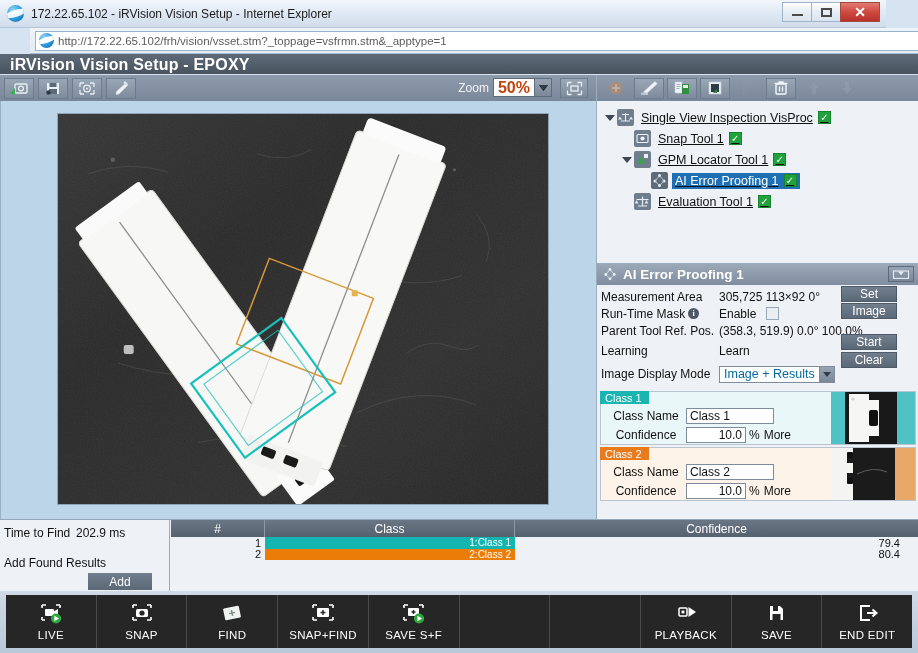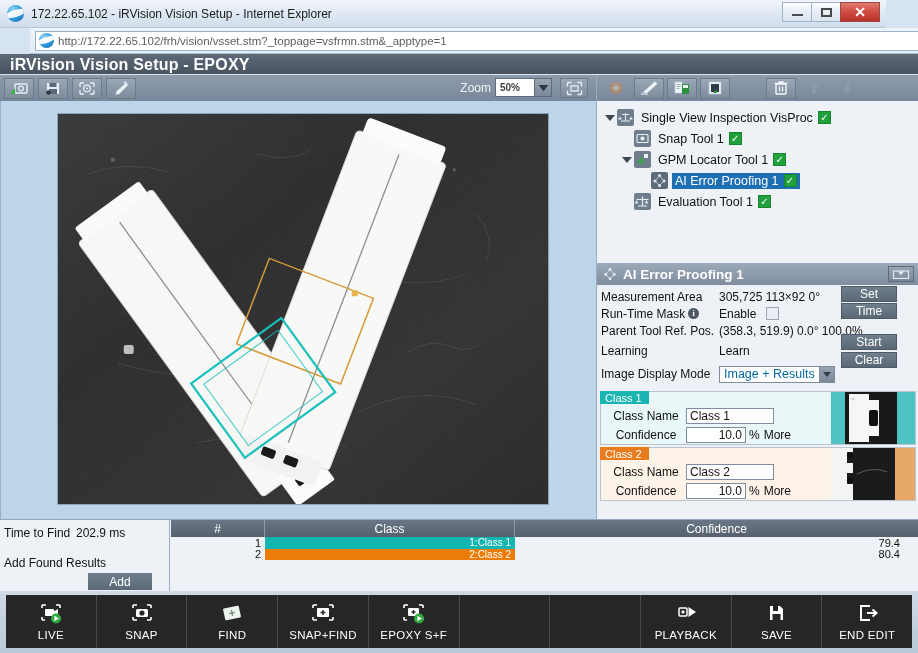--- a/index.html
+++ b/index.html
@@ -97,21 +97,21 @@
   }
   .tbtn svg{ display:block; }
   .zoomwrap{
     position:absolute;right:44px;top:3px;display:flex;align-items:center;gap:4px;
   }
   .zoom-label{ color:#f0f4f8; font-size:12px; }
   .zoom-sel{
     display:flex;align-items:stretch;height:19px;border:1px solid #5d6b7c;
   }
   .zoom-val{
-    background:#fff;color:#404040;font-size:10px;padding:0 4px;
+    background:#fff;color:#c2410c;font-size:16px;padding:0 4px;
     display:flex;align-items:center;min-width:38px;font-weight:bold;
   }
   .zoom-arrow{
     width:17px;background:linear-gradient(#97a4b3,#7b8899);
     display:flex;align-items:center;justify-content:center;
     border-left:1px solid #5d6b7c;
   }
   .fitbtn{
     position:absolute;right:8px;top:3px;width:28px;height:20px;
     background:linear-gradient(#9aa7b6,#7d8b9c);border:1px solid #6d7b8c;
@@ -190,21 +190,21 @@
   }
   .ttbtn{
     width:30px;height:21px;
     background:linear-gradient(#9aa7b6,#7d8b9c);
     border:1px solid #6d7b8c;
     display:flex;align-items:center;justify-content:center;
   }
   .ttbtn.disabled{ opacity:.45; }
   .ttbtn.flat{ background:none;border:none; }
   .tree{ padding:6px 0 0 6px; font-size:12.5px; color:#111; background:#eef2f6; height:172px;}
-  .tnode{ display:flex; align-items:center; height:21px; white-space:nowrap;}
+  .tnode{ display:flex; align-items:center; height:21px; white-space:nowrap;text-decoration:underline;}
   .tw{ width:14px;display:flex;align-items:center;justify-content:center;flex:none;}
   .tri{
     width:0;height:0;border-left:5px solid transparent;border-right:5px solid transparent;
     border-top:6px solid #3c4752;
   }
   .ticon{ width:17px;height:17px;margin-right:4px;flex:none; }
   .tlabelwrap{ display:flex;align-items:center;padding:1px 3px; }
   .tlabelwrap.sel{ background:#1f6fb5; color:#fff; }
   .chk{
     width:13px;height:13px;margin-left:5px;flex:none;
@@ -644,21 +644,21 @@
               <span class="sa">
                 <svg width="8" height="5" viewBox="0 0 8 5">
                     <path d="M0 0h8L4 5z" fill="#313c47"></path>
                   </svg>
               </span>
             </span>
           </div>
         </div>
 
         <div class="sqbtn" style="left:244px; top:1px;">Set</div>
-        <div class="sqbtn" style="left:244px; top:18px;">Time</div>
+        <div class="sqbtn" style="left:244px; top:18px;">Image</div>
         <div class="sqbtn" style="left:244px; top:49px;">Start</div>
         <div class="sqbtn" style="left:244px; top:67px;">Clear</div>
       </div>
 
       <div class="classcard" style="margin-top:6px;">
         <div class="cc-body" style="background:#eaf7f8;"></div>
         <div class="cc-tag" style="background:#1ab5b0;">Class 1</div>
         <div class="cc-thumb" style="background:#4fc2c6;">
           <svg width="84" height="52" viewBox="0 0 84 52" preserveAspectRatio="none">
             <rect width="84" height="52" fill="#4fc2c6"></rect>
@@ -783,21 +783,21 @@
       </div>
 
       <div class="bbtn">
         <svg width="30" height="24" viewBox="0 0 30 24">
           <path d="M5 3h4M5 3v3M24 3h-4M24 3v3M5 18h3M5 18v-3M24 18h-4M24 18v-3" stroke="#fff" stroke-width="1.6" fill="none"></path>
           <rect x="9" y="6" width="11" height="8" rx="1" fill="#fff"></rect>
           <path d="M14.5 8v4M12.5 10h4" stroke="#262626" stroke-width="1.4"></path>
           <circle cx="20" cy="16.5" r="5" fill="#2fa83f"></circle>
           <path d="M18.4 13.8 L23 16.5 L18.4 19.2z" fill="#fff"></path>
         </svg>
-        <span class="blabel">EPOXY S+F</span>
+        <span class="blabel">SAVE S+F</span>
       </div>
 
       <div class="bbtn">
         <span class="blabel"></span>
       </div>
       <div class="bbtn">
         <span class="blabel"></span>
       </div>
 
       <div class="bbtn">

